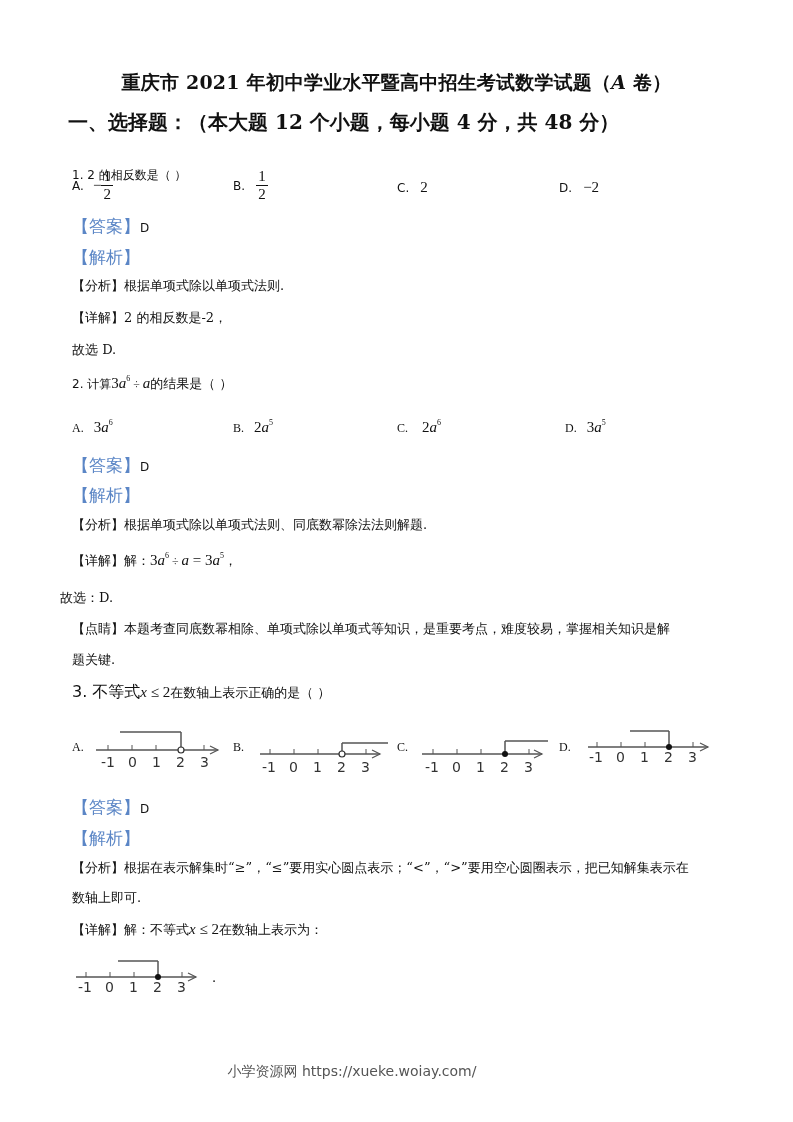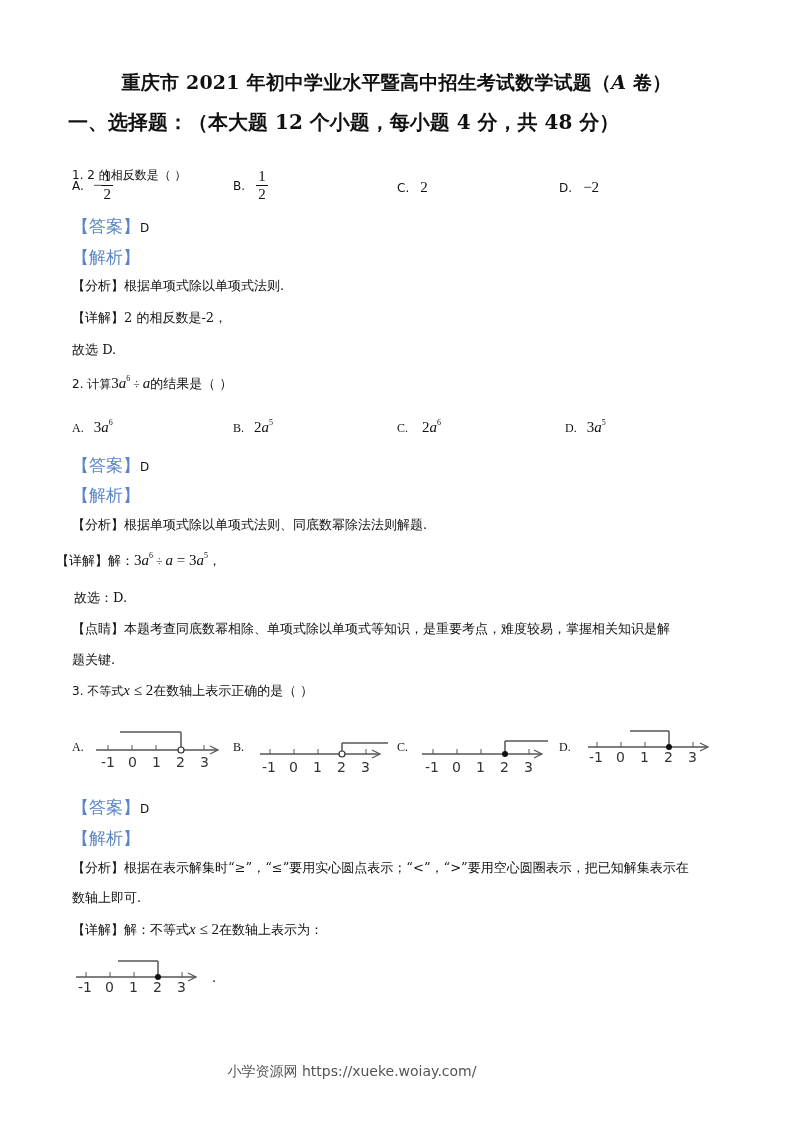--- a/index.html
+++ b/index.html
@@ -67,26 +67,26 @@
 </div>
 
 <div class="abs" style="left:72px; top:417px;"><span class="optserif">A.</span><span class="math" style="margin-left:10px;"><span>3</span><i>a</i><sup>6</sup></span></div>
 <div class="abs" style="left:233px; top:417px;"><span class="optserif">B.</span><span class="math" style="margin-left:10px;margin-top:12px;"><span>2</span><i>a</i><sup>5</sup></span></div>
 <div class="abs" style="left:397px; top:417px;"><span class="optserif">C.</span><span class="math" style="margin-left:14px;"><span>2</span><i>a</i><sup>6</sup></span></div>
 <div class="abs" style="left:559px; top:417px;margin-left:6px;"><span class="optserif">D.</span><span class="math" style="margin-left:10px;"><span>3</span><i>a</i><sup>5</sup></span></div>
 
 <div class="abs" style="left:72px; top:454px;"><span class="label-blue">【答案】</span><span class="ans">D</span></div>
 <div class="abs label-blue" style="left:72px; top:484px;">【解析】</div>
 <div class="abs txt" style="left:72px; top:516px;"><span>【分析】</span><span>根据单项式除以单项式法则、同底数幂除法法则解题.</span></div>
-<div class="abs txt" style="left:56px; top:551px;"><span>【详解】</span><span>解：</span><span class="math"><span>3</span><i>a</i><sup>6</sup><span style="font-size:12px;"> ÷ </span><i>a</i><span> = </span><span>3</span><i>a</i><sup>5</sup></span><span>，</span></div>
-<div class="abs txt" style="left:74px; top:589px;">故选：D.</div>
+<div class="abs txt" style="left:72px; top:551px;"><span>【详解】</span><span>解：</span><span class="math"><span>3</span><i>a</i><sup>6</sup><span style="font-size:12px;"> ÷ </span><i>a</i><span> = </span><span>3</span><i>a</i><sup>5</sup></span><span>，</span></div>
+<div class="abs txt" style="left:60px; top:589px;">故选：D.</div>
 <div class="abs txt" style="left:72px; top:620px;"><span>【点睛】</span><span>本题考查同底数幂相除、单项式除以单项式等知识，是重要考点，难度较易，掌握相关知识是解</span></div>
 <div class="abs txt" style="left:72px; top:651px;">题关键.</div>
 
-<div class="abs txt" style="left:72px; top:682px;"><span class="sans" style="font-size:12px;">3.  不等式</span><span class="math"><i>x</i><span> ≤ 2</span></span><span>在数轴上表示正确的是（  ）</span></div>
+<div class="abs txt" style="left:72px; top:682px;"><span class="sans" style="font-size:16px;">3.  不等式</span><span class="math"><i>x</i><span> ≤ 2</span></span><span>在数轴上表示正确的是（  ）</span></div>
 
 <div class="abs optserif" style="left:72px; top:740px;">A.</div>
 <svg class="abs" style="left:94px; top:728px;" width="130" height="45">
   <line x1="26" y1="4" x2="87" y2="4" stroke="#555" stroke-width="1.5"></line>
   <line x1="87" y1="4" x2="87" y2="20" stroke="#555" stroke-width="1.5"></line>
   <line x1="2" y1="22" x2="124" y2="22" stroke="#555" stroke-width="1.5"></line>
   <polyline points="116,18 124,22 116,26" fill="none" stroke="#555" stroke-width="1.2"></polyline>
   <g stroke="#555" stroke-width="1">
       <line x1="14" y1="17" x2="14" y2="22"></line>
       <line x1="38" y1="17" x2="38" y2="22"></line>

